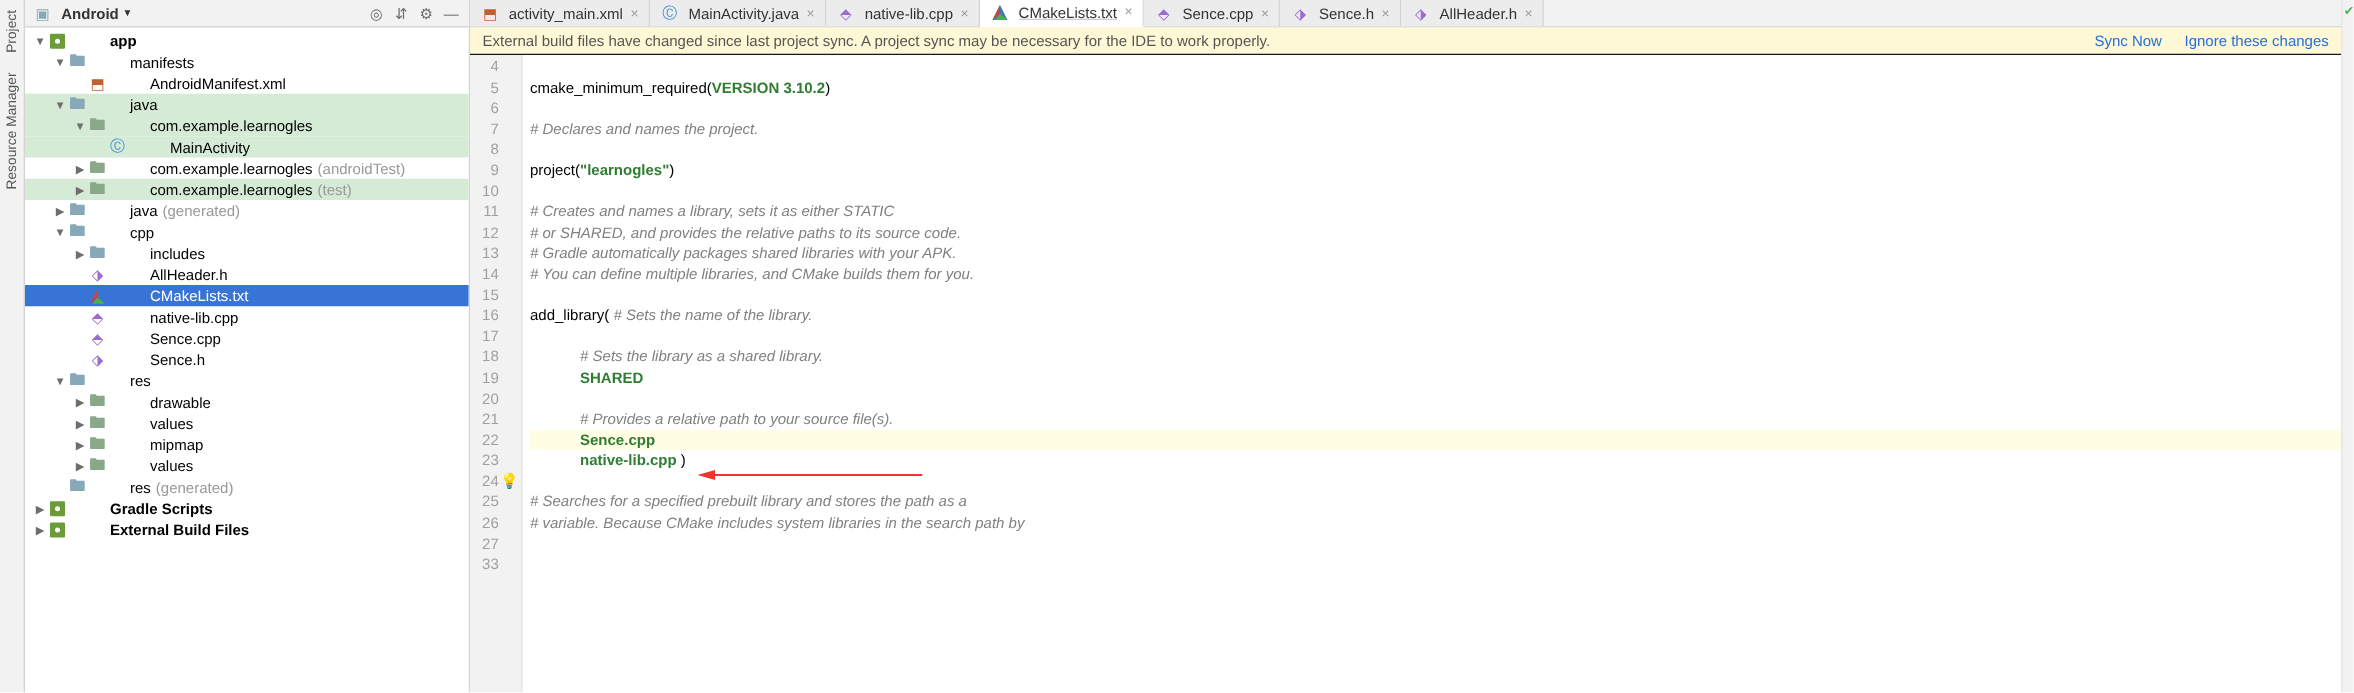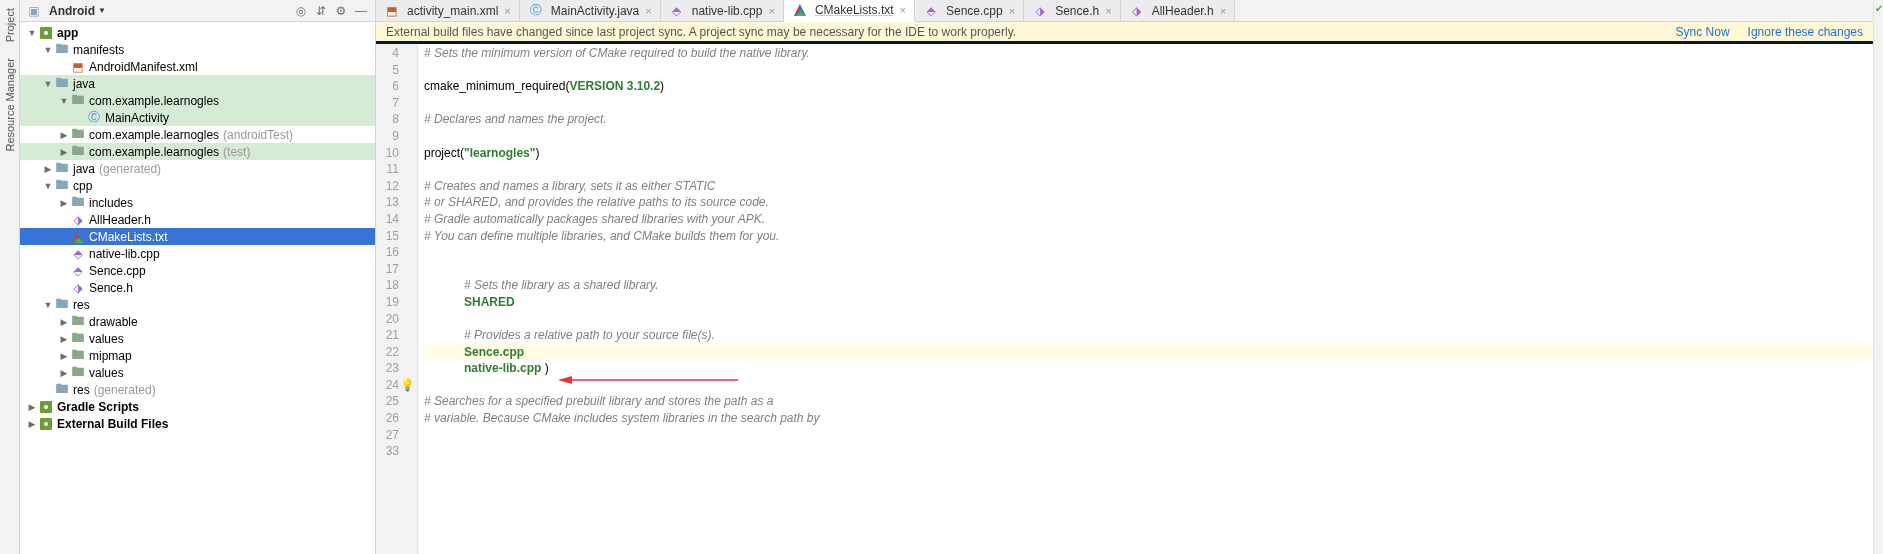--- a/index.html
+++ b/index.html
@@ -13,33 +13,33 @@
 .project-header .dd { display: flex; align-items: center; gap: 3px; cursor: pointer; color: #333; font-weight: bold; }
 .project-header .spacer { flex: 1; }
 .project-header .tool-icon { width: 16px; height: 16px; display: inline-flex; align-items: center; justify-content: center; color: #6e6e6e; cursor: pointer; }
 
 .tree { flex: 1; overflow: auto; padding: 2px 0; }
 .tree-row { display: flex; align-items: center; height: 17px; padding-left: 4px; white-space: nowrap; cursor: pointer; }
 .tree-row.sel { background: #d6ebd6; }
 .tree-row.sel-blue { background: #3874d6; color: #fff; }
 .arrow { width: 12px; display: inline-flex; justify-content: center; color: #6e6e6e; font-size: 9px; }
 .ico { width: 16px; height: 16px; display: inline-flex; align-items: center; justify-content: center; margin-right: 3px; }
-.lbl { color: #000; }
+.lbl { color: #000; margin-left: 31px; }
 .lbl.bold { font-weight: bold; }
 .muted { color: #999; margin-left: 4px; }
 .tree-row.sel-blue .lbl, .tree-row.sel-blue .muted { color: #fff; }
 
 .editor-area { flex: 1; display: flex; flex-direction: column; position: relative; }
 .tabs { height: 22px; background: #f2f2f2; border-bottom: 1px solid #d4d4d4; display: flex; align-items: stretch; }
 .tab { display: flex; align-items: center; padding: 0 8px; gap: 4px; border-right: 1px solid #d4d4d4; cursor: pointer; color: #333; background: #ececec; }
 .tab.active { background: #fff; border-bottom: 2px solid #fff; margin-bottom: -1px; font-weight: normal; }
 .tab .close { color: #999; font-size: 11px; margin-left: 2px; }
 .tab.active .lbl-tab { text-decoration: underline; text-decoration-color: #ccc; }
 
-.notif { background: #fff8d6; border-bottom: 3px solid #0f172a; padding: 4px 10px; display: flex; align-items: center; color: #555; height: 22px; }
+.notif { background: #fff8d6; border-bottom: 1px solid #0f172a; padding: 4px 10px; display: flex; align-items: center; color: #555; height: 22px; }
 .notif .spacer { flex: 1; }
 .notif a { color: #2470d8; margin-left: 18px; cursor: pointer; text-decoration: none; }
 
 .code-wrap { flex: 1; display: flex; font-family: "Consolas","Menlo",monospace; font-size: 12px; position: relative; }
 .gutter { width: 42px; background: #f2f2f2; border-right: 1px solid #e4e4e4; text-align: right; color: #a0a0a0; padding-right: 18px; line-height: 16.6px; padding-top: 1px; user-select: none; position: relative; }
 .gutter .ln { height: 16.6px; }
 .gutter .bulb { position: absolute; right: 2px; color: #d9a400; }
 .code { flex: 1; line-height: 16.6px; padding-top: 1px; padding-left: 6px; position: relative; }
 .code-line { height: 16.6px; white-space: pre; }
 .code-line.hl { background: #fffde3; }
@@ -309,33 +309,33 @@
         <div class="ln">22</div>
         <div class="ln">23</div>
         <span class="bulb" style="top: 333px;">💡</span>
         <div class="ln">24</div>
         <div class="ln">25</div>
         <div class="ln">26</div>
         <div class="ln">27</div>
         <div class="ln">33</div>
       </div>
     <div class="code" id="code">
-      <div class="code-line"><span class="cm"># Sets the minimum version of CMake required to build the native library.</span></div>
         <div class="code-line"></div>
         <div class="code-line"><span class="fn">cmake_minimum_required</span><span class="fn">(</span><span class="kw">VERSION 3.10.2</span><span class="fn">)</span></div>
         <div class="code-line"></div>
         <div class="code-line"><span class="cm"># Declares and names the project.</span></div>
         <div class="code-line"></div>
         <div class="code-line"><span class="fn">project</span><span class="fn">(</span><span class="str">"learnogles"</span><span class="fn">)</span></div>
         <div class="code-line"></div>
         <div class="code-line"><span class="cm"># Creates and names a library, sets it as either STATIC</span></div>
         <div class="code-line"><span class="cm"># or SHARED, and provides the relative paths to its source code.</span></div>
         <div class="code-line"><span class="cm"># Gradle automatically packages shared libraries with your APK.</span></div>
         <div class="code-line"><span class="cm"># You can define multiple libraries, and CMake builds them for you.</span></div>
         <div class="code-line"></div>
+        <div class="code-line"><span class="fn">add_library</span><span class="fn">( </span><span class="cm"># Sets the name of the library.</span></div>
         <div class="code-line"></div>
         <div class="code-line"><span class="">            </span><span class="cm"># Sets the library as a shared library.</span></div>
         <div class="code-line"><span class="">            </span><span class="kw">SHARED</span></div>
         <div class="code-line"></div>
         <div class="code-line"><span class="">            </span><span class="cm"># Provides a relative path to your source file(s).</span></div>
         <div class="code-line hl"><span class="">            </span><span class="kw">Sence.cpp</span></div>
         <div class="code-line"><span class="">            </span><span class="kw">native-lib.cpp</span><span class="fn"> )</span></div>
         <div class="code-line"></div>
         <div class="code-line"><span class="cm"># Searches for a specified prebuilt library and stores the path as a</span></div>
         <div class="code-line"><span class="cm"># variable. Because CMake includes system libraries in the search path by</span></div>

